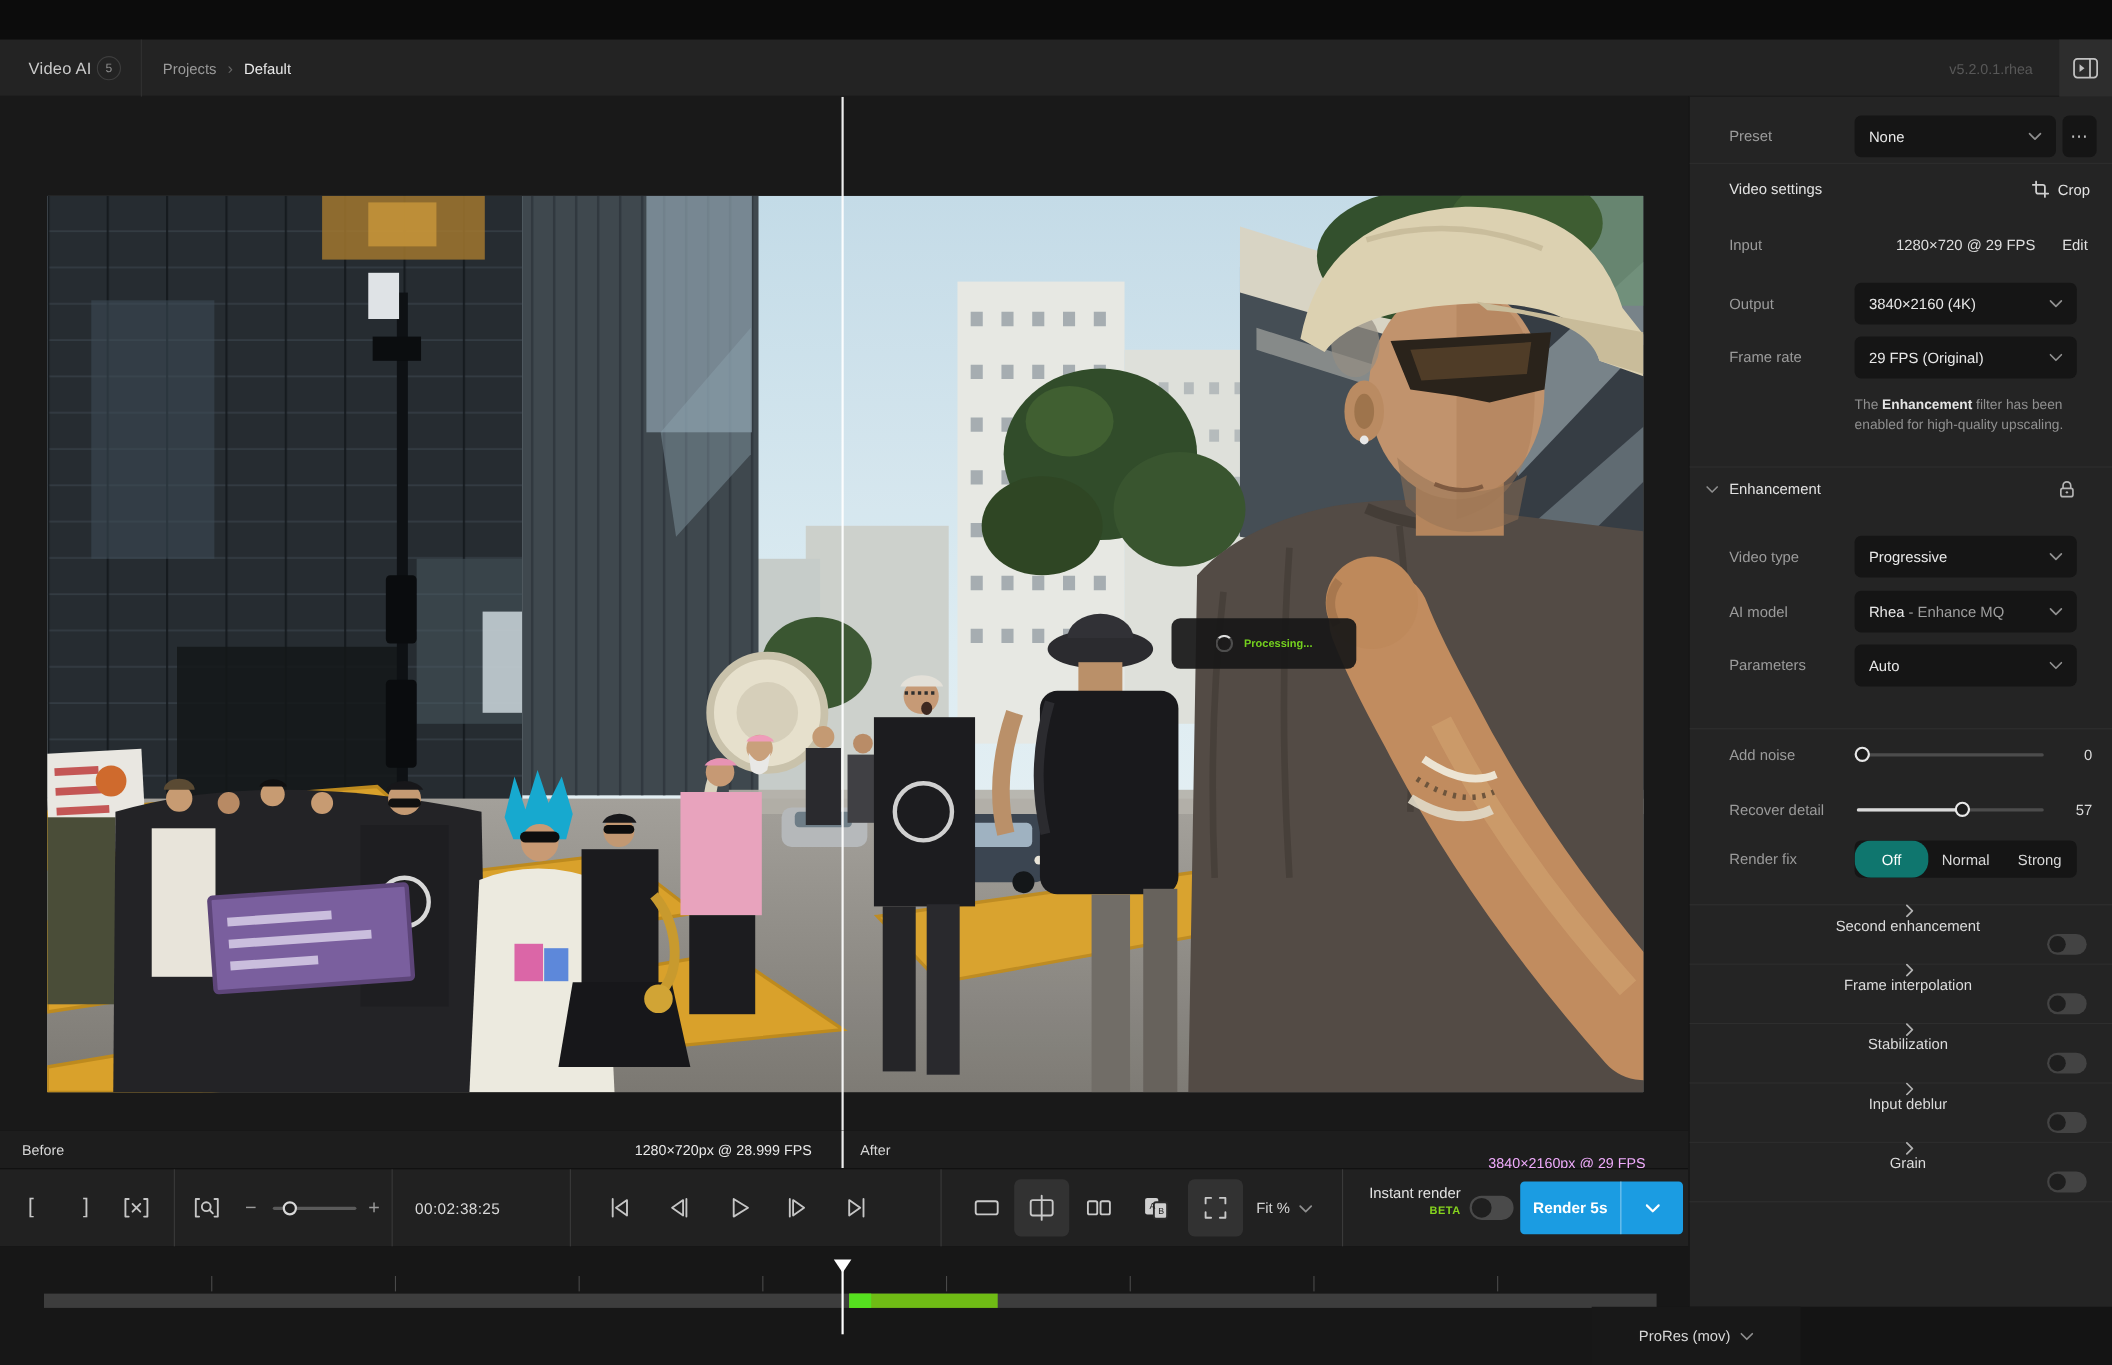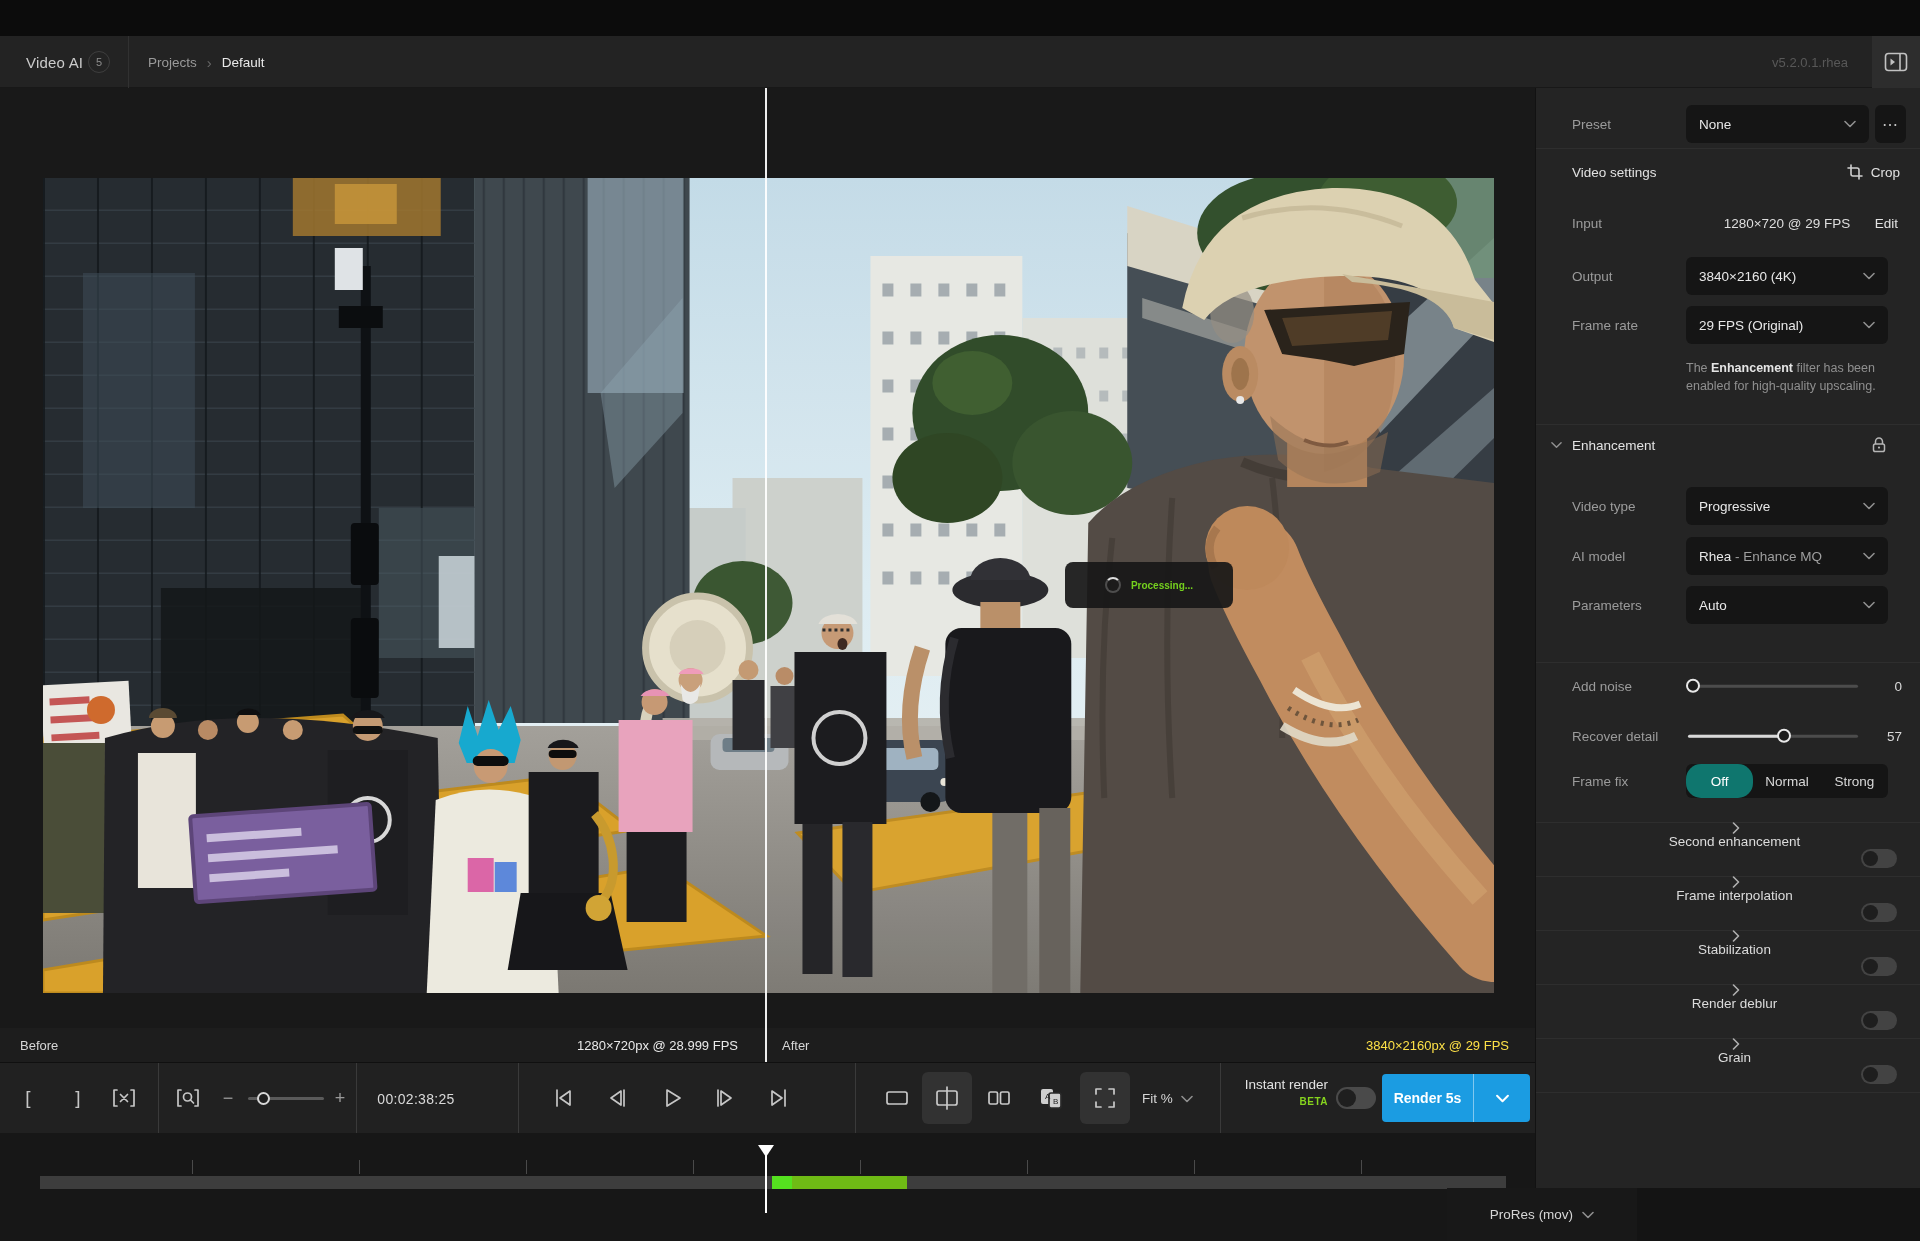--- a/index.html
+++ b/index.html
@@ -35,22 +35,22 @@
   @keyframes spin { to { transform:rotate(360deg); } }
   .processing-text { color:#74d01e; font-size:10px; font-weight:700; }
 
   
   .inforow { position:absolute; left:0; top:1028px; width:1535px; height:34px; background:#1d1d1d; font-size:13px; }
   .before-label { position:absolute; left:20px; top:0; height:34px; display:flex; align-items:center; color:#d6d6d6; }
   .before-info { position:absolute; left:0; top:0; width:752px; height:34px; display:flex; align-items:center;
     justify-content:flex-end; padding-right:14px; color:#e9e9e9; font-weight:500;text-align:center; }
   .info-divider { position:absolute; left:765px; top:0; width:2px; height:34px; background:rgba(255,255,255,.92); }
   .after-label { position:absolute; left:782px; top:0; height:34px; display:flex; align-items:center; color:#d6d6d6; }
-  .after-info { position:absolute; left:766px; top:0; width:750px; height:34px; display:flex; align-items:center;
-    justify-content:flex-end; padding-right:20px; color:#fde047; font-weight:500;margin-left:13px; }
+  .after-info { position:absolute; left:766px; top:12px; width:750px; height:34px; display:flex; align-items:center;
+    justify-content:flex-end; padding-right:20px; color:#f0abfc; font-weight:500; }
 
   
   .toolbar { position:absolute; left:0; top:1062px; width:1535px; height:71px; background:#212121; border-top:1px solid #101010; }
   .tdiv { position:absolute; top:0; width:1px; height:71px; background:#3a3a3a; }
   .tbtn { position:absolute; top:15px; width:40px; height:40px; border-radius:6px; display:flex;
     align-items:center; justify-content:center; color:#c6c6c6; cursor:pointer; }
   .tbtn svg { stroke:#c6c6c6; fill:none; stroke-width:1.7; stroke-linecap:round; stroke-linejoin:round; }
   .bracket-glyph { font-size:19px; color:#c6c6c6; font-weight:400; }
   .zoom-minus,.zoom-plus { position:absolute; top:15px; width:28px; height:40px; display:flex; align-items:center;
     justify-content:center; color:#9a9a9a; font-size:18px; cursor:pointer; }
@@ -601,21 +601,21 @@
     </div>
     <span class="slider-val" style="top:598px">0</span>
 
     <span class="slabel" style="top:648px">Recover detail</span>
     <div class="slider-track" style="top:648px">
       <div class="slider-fill" style="width:96px"></div>
       <div class="slider-knob" style="left:89px"></div>
     </div>
     <span class="slider-val" style="top:648px">57</span>
 
-    <span class="slabel" style="top:693px">Frame fix</span>
+    <span class="slabel" style="top:693px">Render fix</span>
     <div class="segmented">
       <div class="seg selected">Off</div>
       <div class="seg">Normal</div>
       <div class="seg">Strong</div>
     </div>
 
     <div class="sdiv" style="top:734px"></div>
 
     <div class="section-row" style="top:734px">
       <svg class="sec-arrow" width="10" height="12" viewBox="0 0 8 12">
@@ -638,21 +638,21 @@
           <polyline points="1.5,1 6.5,6 1.5,11" fill="none" stroke="#b0b0b0" stroke-width="1.6" stroke-linecap="round" stroke-linejoin="round"></polyline>
         </svg>
       <span class="section-label">Stabilization</span>
       <div class="toggle"></div>
     </div>
     <div class="sdiv" style="top:896px"></div>
     <div class="section-row" style="top:896px">
       <svg class="sec-arrow" width="10" height="12" viewBox="0 0 8 12">
           <polyline points="1.5,1 6.5,6 1.5,11" fill="none" stroke="#b0b0b0" stroke-width="1.6" stroke-linecap="round" stroke-linejoin="round"></polyline>
         </svg>
-      <span class="section-label">Render deblur</span>
+      <span class="section-label">Input deblur</span>
       <div class="toggle"></div>
     </div>
     <div class="sdiv" style="top:950px"></div>
     <div class="section-row" style="top:950px">
       <svg class="sec-arrow" width="10" height="12" viewBox="0 0 8 12">
           <polyline points="1.5,1 6.5,6 1.5,11" fill="none" stroke="#b0b0b0" stroke-width="1.6" stroke-linecap="round" stroke-linejoin="round"></polyline>
         </svg>
       <span class="section-label">Grain</span>
       <div class="toggle"></div>
     </div>

